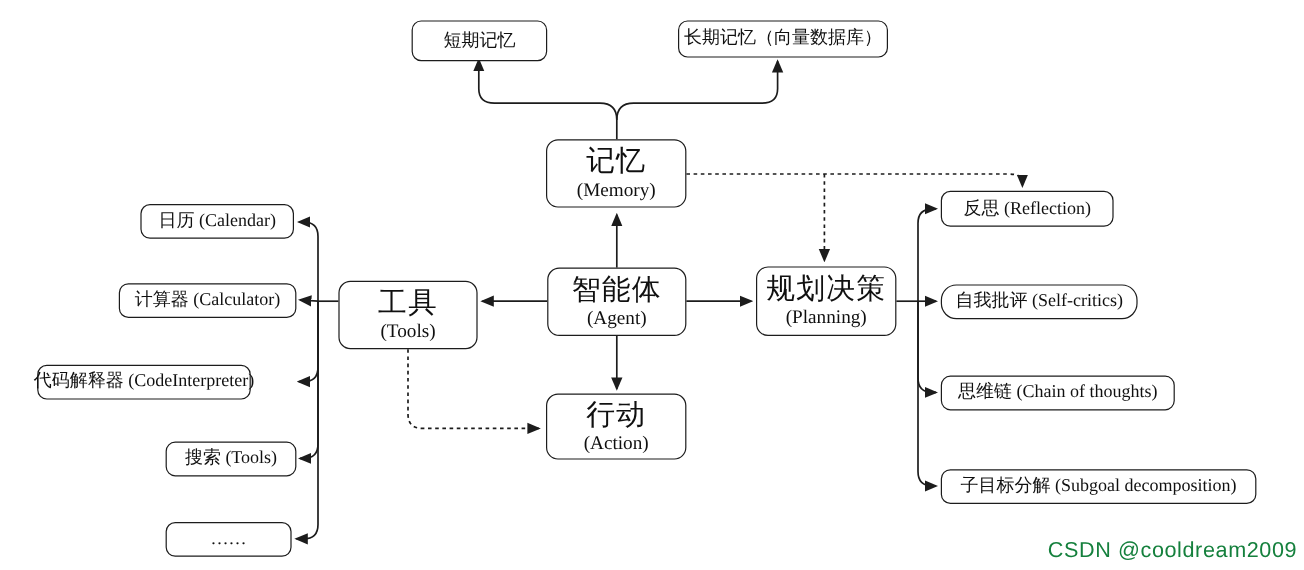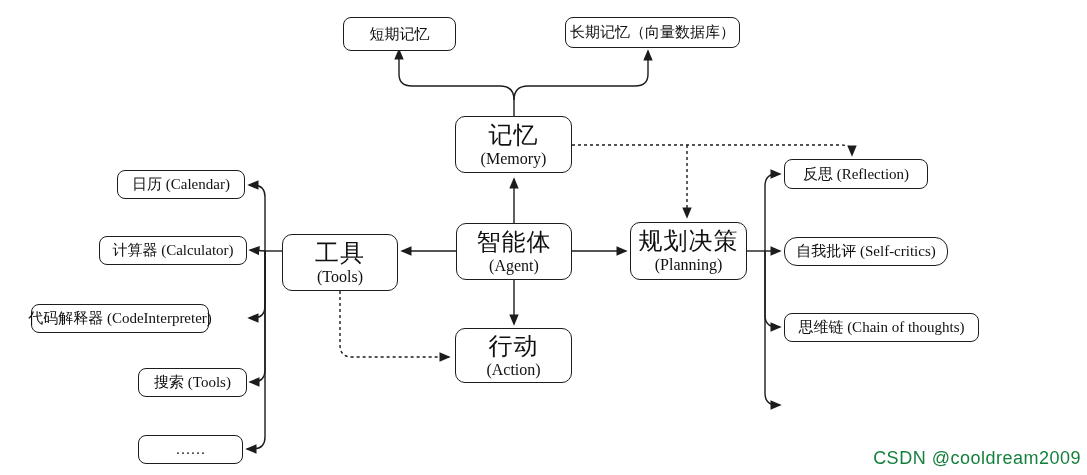--- a/index.html
+++ b/index.html
@@ -113,15 +113,18 @@
 
   <div class="node small" style="left:784px;top:159px;width:144px;height:30px;">
     <span>反思 (Reflection)</span>
   </div>
   <div class="node small" style="left:784px;top:237px;width:164px;height:29px;border-radius:13px;">
     <span>自我批评 (Self-critics)</span>
   </div>
   <div class="node small" style="left:784px;top:313px;width:195px;height:29px;">
     <span>思维链 (Chain of thoughts)</span>
   </div>
+  <div class="node small" style="left:784px;top:391px;width:263px;height:29px;">
+    <span>子目标分解 (Subgoal decomposition)</span>
+  </div>
 
   <div class="watermark">CSDN @cooldream2009</div>
 </div>
 
 </body></html>

